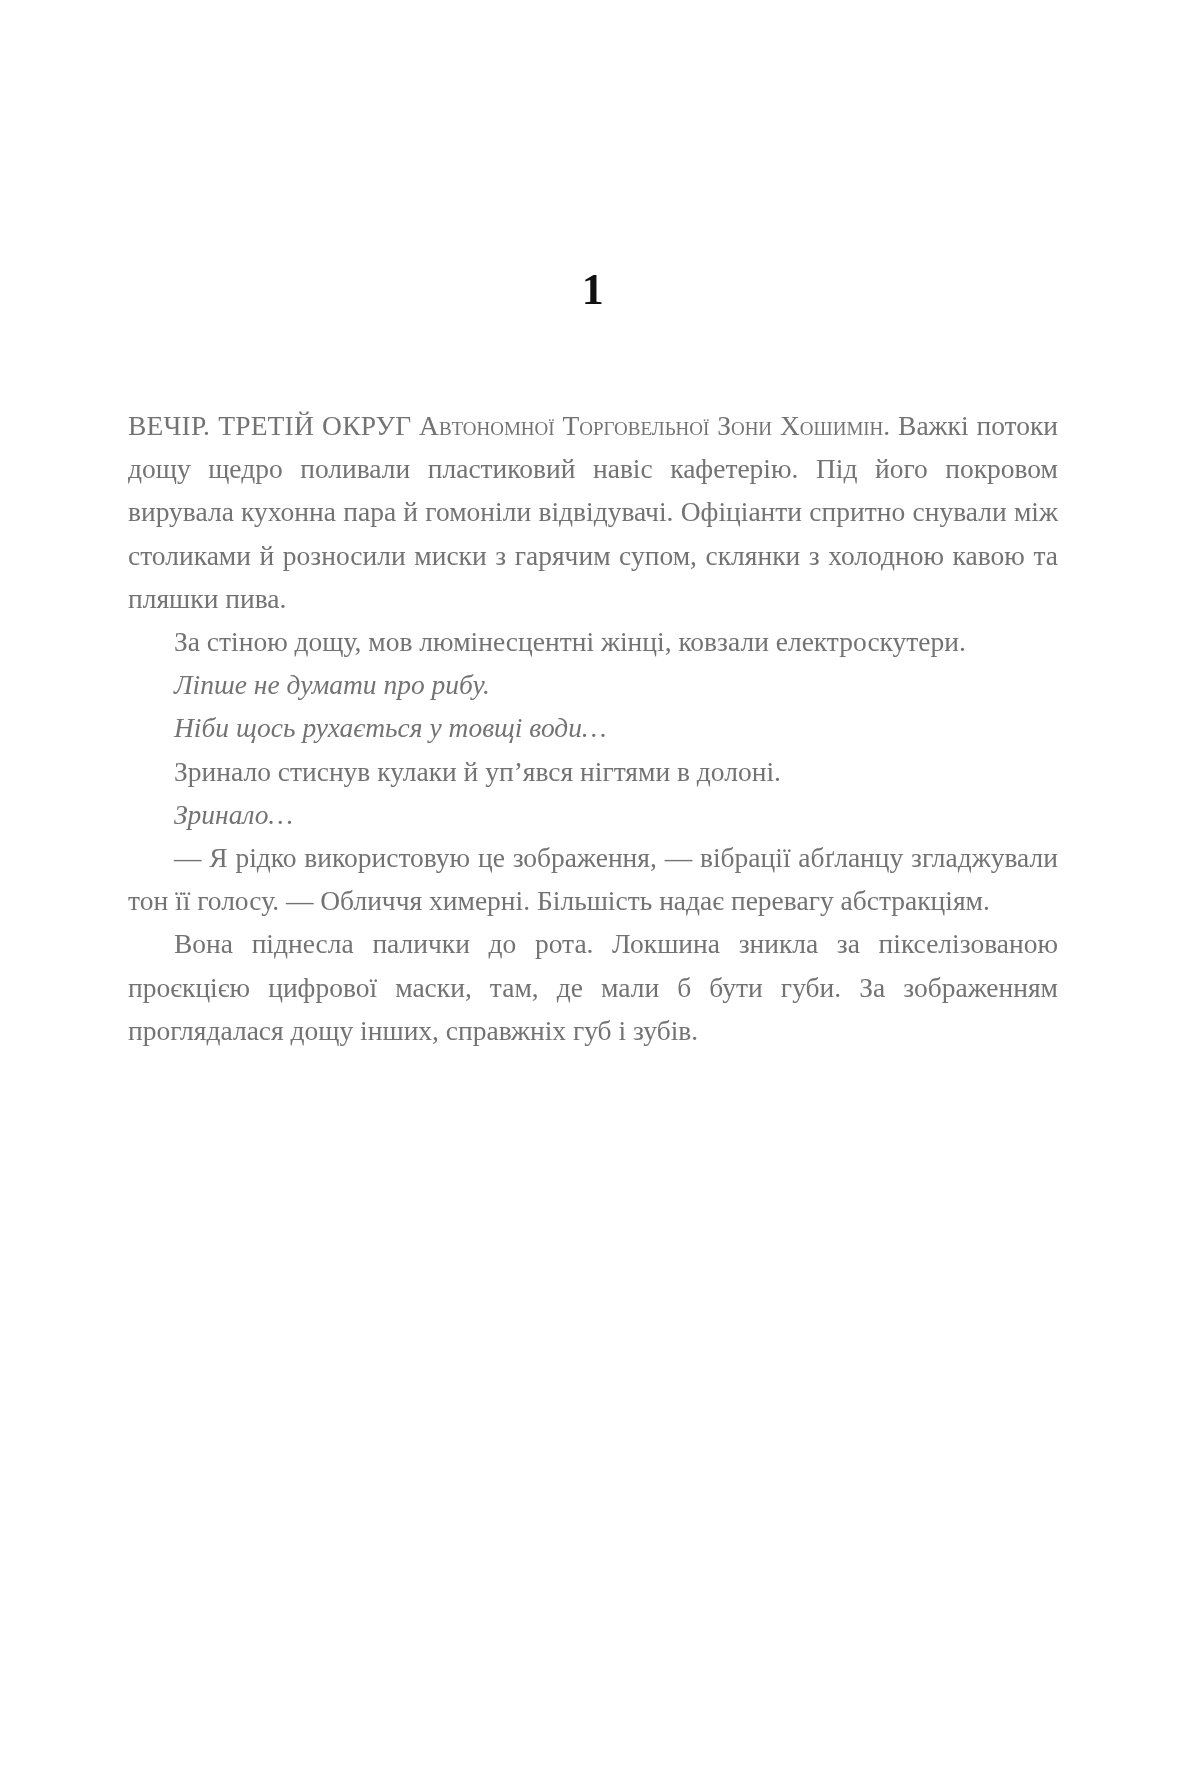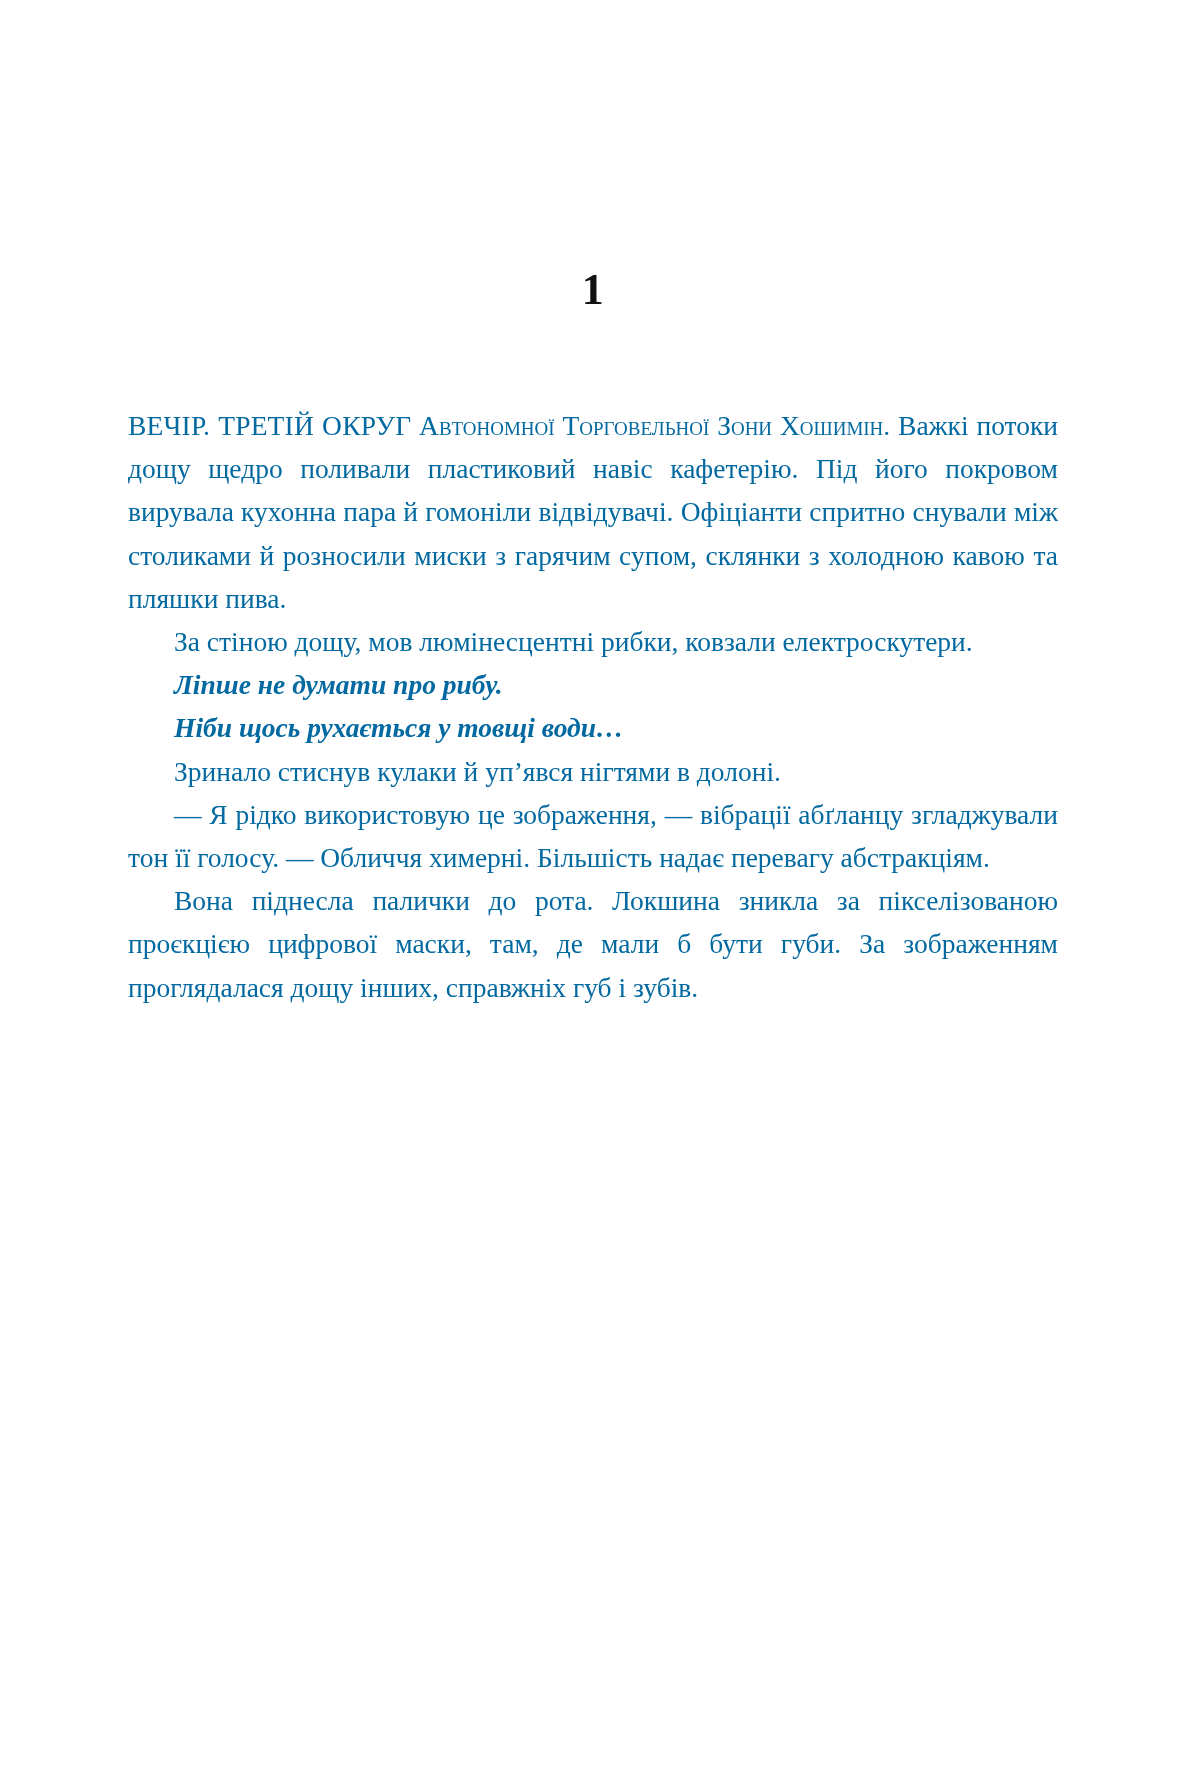--- a/index.html
+++ b/index.html
@@ -32,36 +32,35 @@
     color: #111111;
     margin: 0;
     padding-top: 268px;
     letter-spacing: 0.5px;
   }
   .body-text {
     margin-top: 92px;
     font-family: "Liberation Serif", "DejaVu Serif", serif;
     font-size: 27.5px;
     line-height: 43.2px;
-    color: #0369a1;
+    color: #737373;
     text-align: justify;
     text-justify: inter-word;
     hyphens: auto;
     -webkit-hyphens: auto;
   }
   .body-text p {
     margin: 0;
     text-indent: 46px;
   }
   .body-text p.no-indent {
     text-indent: 0;
   }
   .body-text p.italic {
     font-style: italic;
-    font-weight: bold;
   }
   .opening {
     
   }
   .caps {
     
     letter-spacing: 0.2px;
   }
   .smallcaps {
     font-variant: small-caps;
@@ -77,31 +76,32 @@
 <div class="page">
 
   <div class="content">
 
     <div class="chapter-number">1</div>
 
     <div class="body-text">
 
       <p class="no-indent opening"><span class="caps">ВЕЧІР. ТРЕТІЙ ОКРУГ</span><span class="smallcaps"> Автономної Торговельної Зони Хошимін.</span><span> Важкі потоки дощу щедро поливали пластиковий навіс кафетерію. Під його покровом вирувала кухонна пара й гомоніли відвідувачі. Офіціанти спритно снували між столиками й розносили миски з гарячим супом, склянки з холодною кавою та пляшки пива.</span></p>
 
-      <p>За стіною дощу, мов люмінесцентні рибки, ковзали електроскутери.</p>
+      <p>За стіною дощу, мов люмінесцентні жінці, ковзали електроскутери.</p>
 
       <p class="italic">Ліпше не думати про рибу.</p>
 
 
       <p class="italic">Ніби щось рухається у товщі води…</p>
 
       <p>Зринало стиснув кулаки й уп’явся нігтями в долоні.</p>
 
 
 
+      <p class="italic">Зринало…</p>
 
       <p class="dialogue">— Я рідко використовую це зображення, — вібрації абґланцу згладжували тон її голосу. — Обличчя химерні. Більшість надає перевагу абстракціям.</p>
 
       <p>Вона піднесла палички до рота. Локшина зникла за пікселізованою проєкцією цифрової маски, там, де мали б бути губи. За зображенням проглядалася дощу інших, справжніх губ і зубів.</p>
 
 
     </div>
   </div>
 </div>
 

